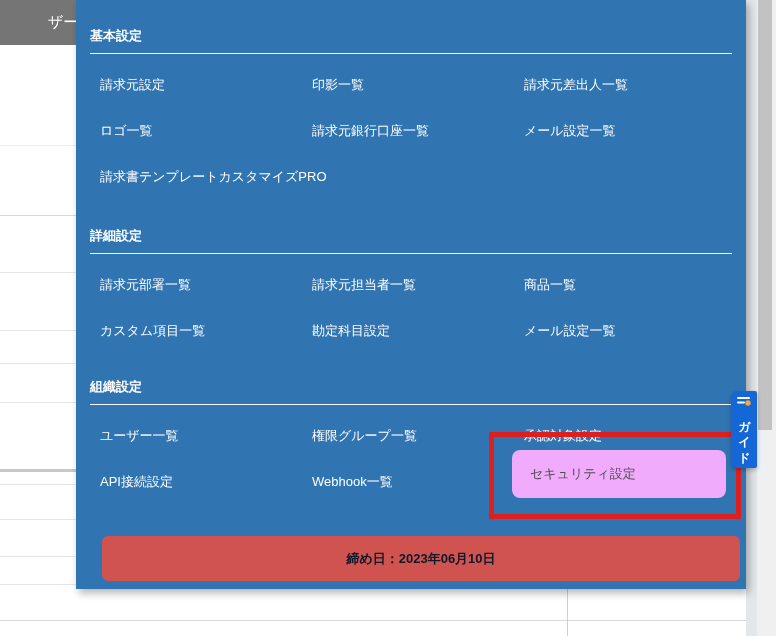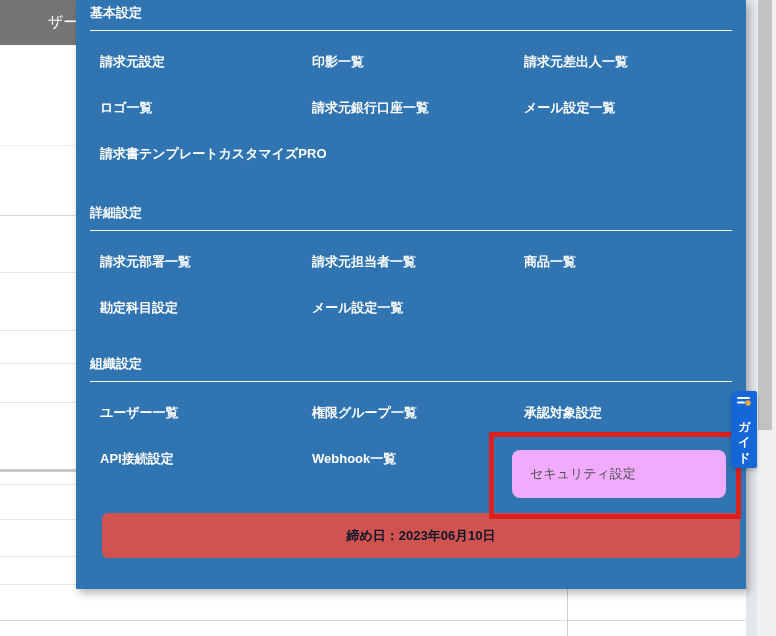--- a/index.html
+++ b/index.html
@@ -32,33 +32,33 @@
   .rowline.l620{top:620px;width:757px;background:#d8d8d8;}
   .vline567{position:absolute;left:567px;top:589px;width:1px;height:47px;background:#cfcfcf;z-index:0;}
   
   .right-strip{position:absolute;left:746px;top:0;width:11px;height:636px;background:#e4e7ea;z-index:2;}
   .scroll-track{position:absolute;left:757px;top:0;width:19px;height:636px;background:#eef0f2;z-index:2;}
   .scroll-thumb{position:absolute;left:758px;top:0;width:14px;height:430px;background:#c2c2c2;z-index:3;}
   
   .panel{
     position:absolute;left:76px;top:0;width:670px;height:589px;
     background:var(--panel_blue,#3075b2);z-index:10;
-    box-sizing:border-box;padding:4px 14px 0 14px;
+    box-sizing:border-box;padding:27px 14px 0 14px;
     box-shadow:3px 4px 8px rgba(0,0,0,0.30);
     color:#ffffff;
   }
   .section-title{font-size:13px;font-weight:700;line-height:17px;}
   .section-hr{border:none;border-top:1px solid rgba(255,255,255,0.95);margin:9px 0 0 0;}
   .menu-grid{
     display:grid;grid-template-columns:212px 212px 1fr;
     margin:8px 0 0 10px;
   }
   .menu-grid .cell{height:46px;display:flex;align-items:center;}
   .mlink{
-    color:#ffffff;font-size:13px;font-weight:700;cursor:pointer;white-space:nowrap;
+    color:#ffffff;font-size:13px;font-weight:400;cursor:pointer;white-space:nowrap;
   }
   .section.s2{margin-top:27px;}
   .section.s3{margin-top:24px;}
   .closing-btn{
     margin:31px 2px 0 12px;height:45px;border:none;border-radius:6px;width:calc(100% - 4px);
     background:var(--danger_red,#d0534f);color:#0f172a;font-size:13px;font-weight:700;
     display:flex;align-items:center;justify-content:center;cursor:pointer;
     font-family:inherit;
   }
   
@@ -145,20 +145,23 @@
       <div class="cell">
           <span class="mlink">請求元部署一覧</span>
         </div>
       <div class="cell">
           <span class="mlink">請求元担当者一覧</span>
         </div>
       <div class="cell">
           <span class="mlink">商品一覧</span>
         </div>
       <div class="cell">
+          <span class="mlink">カスタム項目一覧</span>
+        </div>
+      <div class="cell">
           <span class="mlink">勘定科目設定</span>
         </div>
       <div class="cell">
           <span class="mlink">メール設定一覧</span>
         </div>
     </div>
   </div>
 
   <div class="section s3">
     <div class="section-title">組織設定</div>

